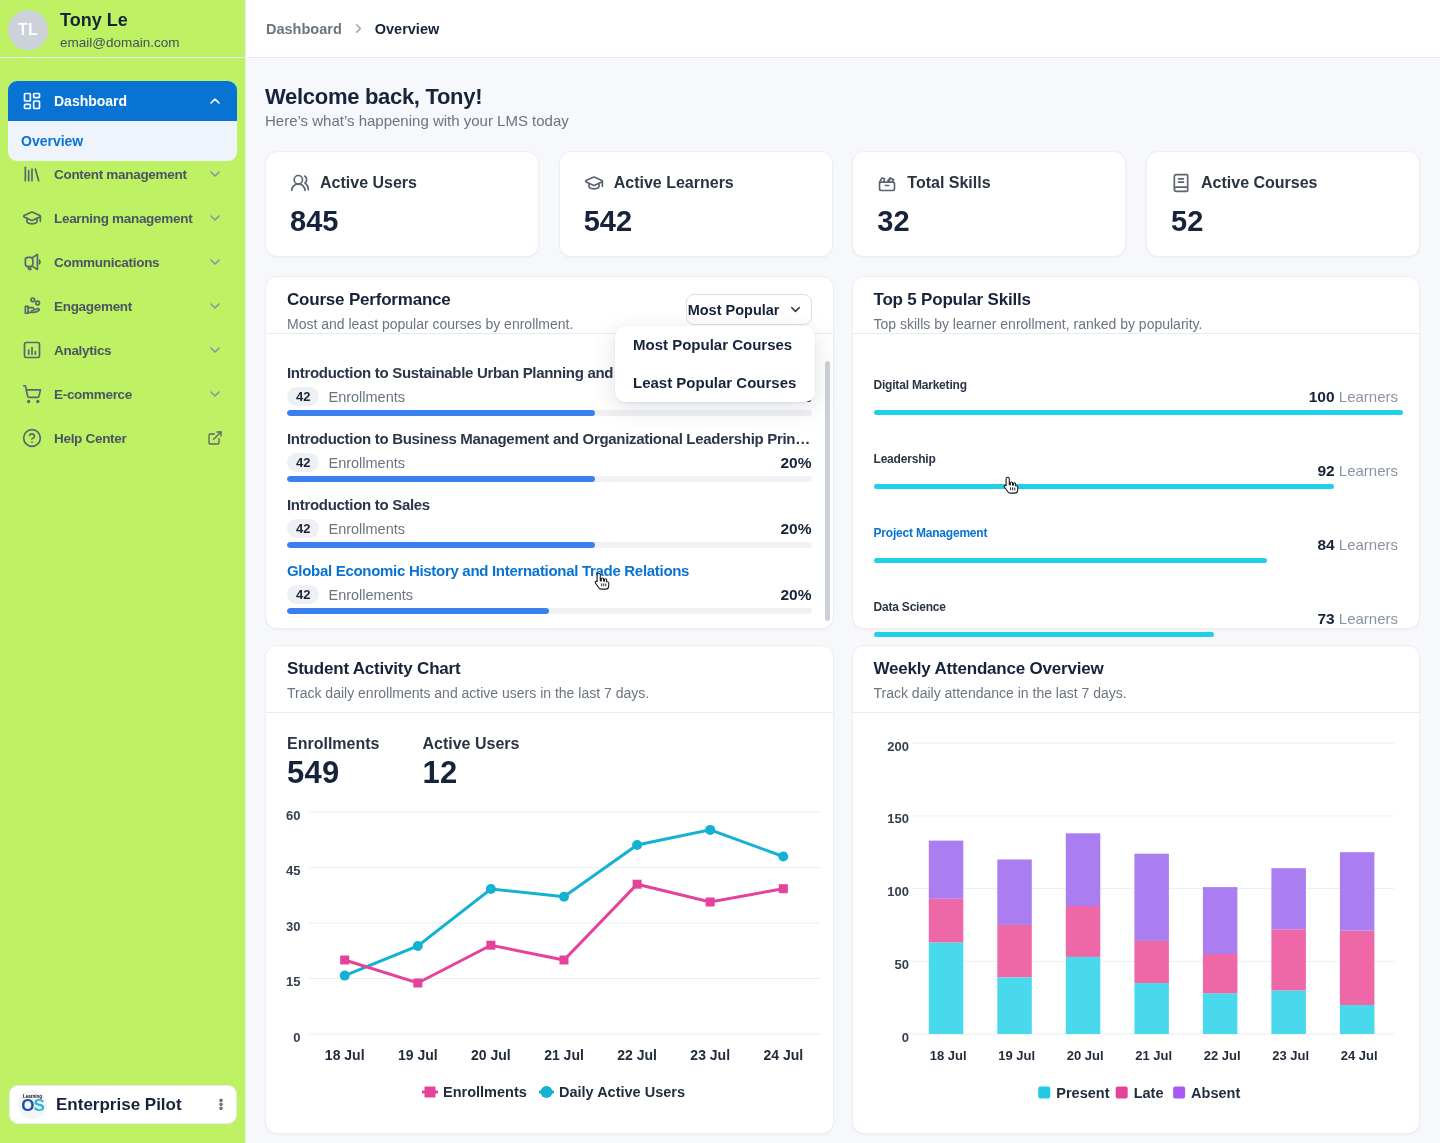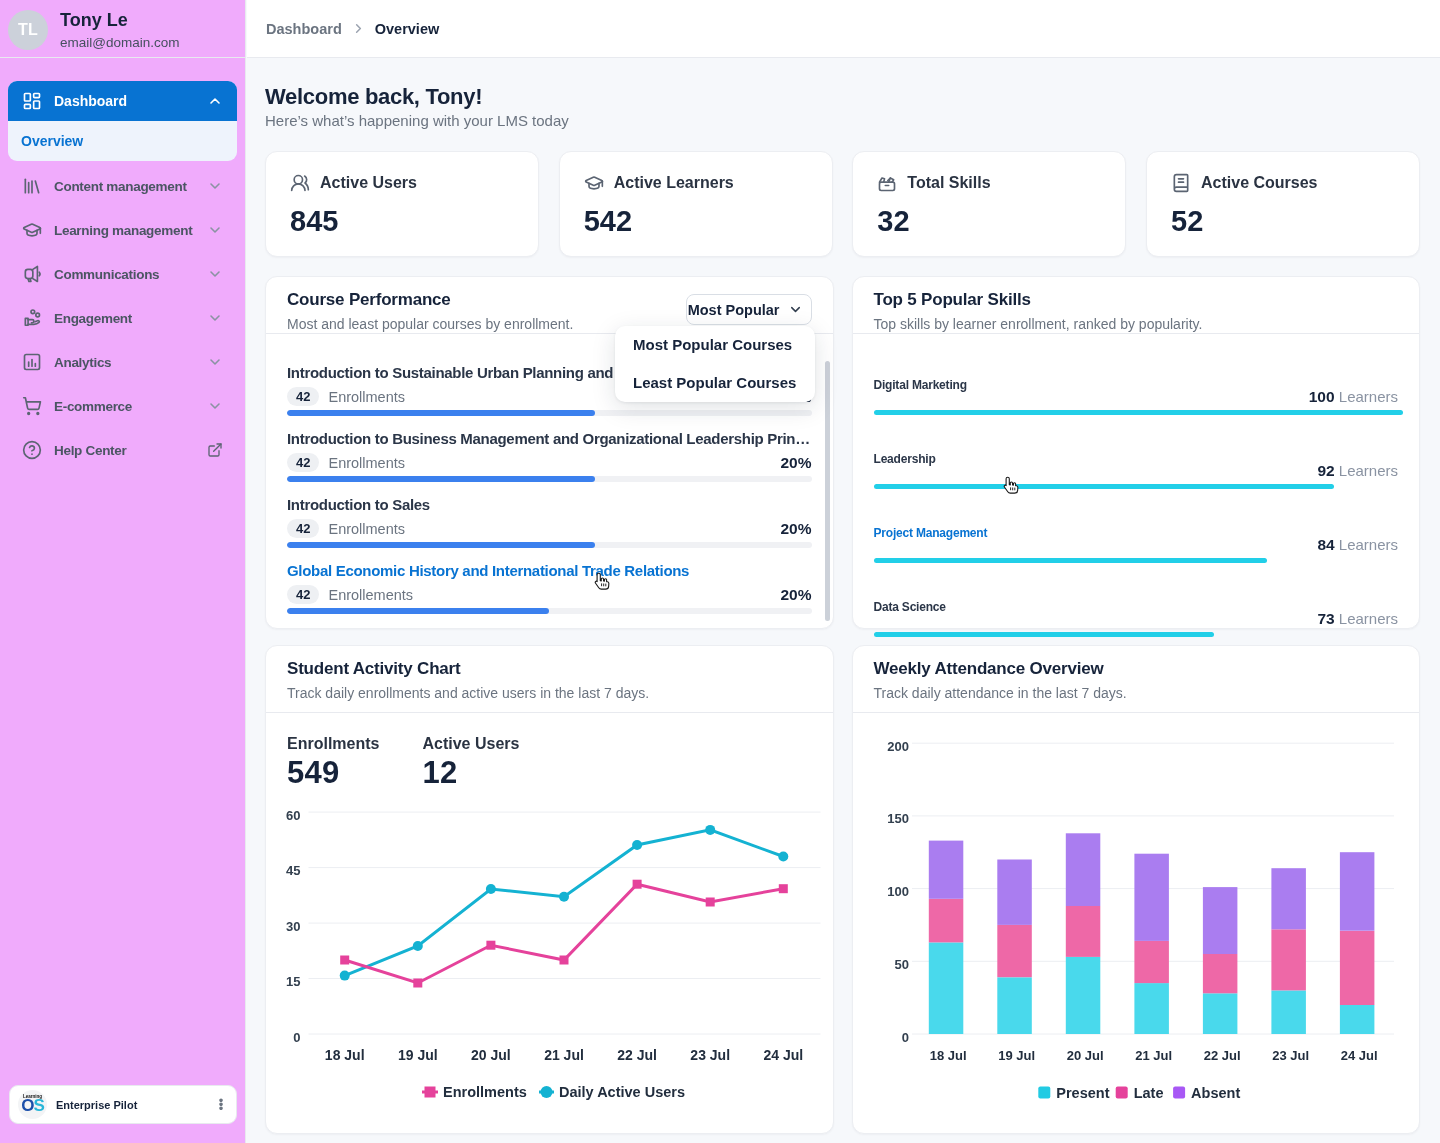--- a/index.html
+++ b/index.html
@@ -1,41 +1,41 @@
 <!DOCTYPE html>
 <html><head><meta charset="utf-8">
 <style>
 * { margin:0; padding:0; box-sizing:border-box; }
 html,body { width:1440px; height:1143px; font-family:"Liberation Sans",sans-serif; background:#f6f8fb; overflow:hidden; }
 .abs { position:absolute; }
 
 
-.sidebar { position:absolute; left:0; top:0; width:246px; height:1143px; background:#f0abfc; border-right:1px solid #e8eaef; }
+.sidebar { position:absolute; left:0; top:0; width:246px; height:1143px; background:#bef264; border-right:1px solid #e8eaef; }
 .usr { position:absolute; left:8px; top:10px; display:flex; align-items:center; gap:12px; }
 .avatar { width:40px; height:40px; border-radius:50%; background:#ccd1da; color:#fff; font-weight:700; font-size:16px; display:flex; align-items:center; justify-content:center; letter-spacing:.3px; }
 .usr-name { font-size:18px; font-weight:700; color:#16233a; }
 .usr-mail { font-size:13.5px; color:#46505f; margin-top:4px; }
 .sb-div { position:absolute; left:0; top:57px; width:246px; border-top:1px solid #e8eaef; }
 
 .dash-block { position:absolute; left:8px; top:81px; width:229px; border-radius:9px; overflow:hidden; background:#eef3fc; }
 .dash-hd { height:40px; background:#0873d2; display:flex; align-items:center; padding:0 14px; gap:12px; }
 .dash-hd .t { color:#fff; font-size:14px; font-weight:700; flex:1; }
 .ovw { height:40px; display:flex; align-items:center; padding-left:13px; color:#0873d2; font-size:14px; font-weight:700; }
 
-.nav { position:absolute; left:8px; top:166px; width:229px; }
+.nav { position:absolute; left:8px; top:154px; width:229px; }
 .nav-item { height:40px; display:flex; align-items:center; padding:0 14px; gap:12px; margin-bottom:4px; }
 .nav-lb { flex:1; font-size:13.5px; font-weight:700; color:#4b5563; white-space:nowrap; letter-spacing:-0.3px; }
 .nav-ic, .nav-ch { display:flex; }
 
 .org { position:absolute; left:9px; top:1085px; width:228px; height:39px; border:1px solid #e8eaef; border-radius:9px; background:#fff; display:flex; align-items:center; padding:0 10px 0 8px; gap:9px; }
 .logo { width:29px; height:29px; border-radius:50%; background:#f3f4f6; position:relative; overflow:hidden; }
 .logo .lt { position:absolute; top:4px; left:0; width:100%; text-align:center; font-size:4.5px; font-weight:700; color:#111; }
 .logo .os { position:absolute; top:6px; left:0; width:100%; text-align:center; font-size:17px; font-weight:800; letter-spacing:-1px; }
 .logo .o { color:#1b4faa; } .logo .s { color:#28b6d8; }
-.org-n { flex:1; font-size:11px; font-weight:700; color:#16233a; }
+.org-n { flex:1; font-size:17px; font-weight:700; color:#16233a; }
 .kebab { color:#6b7480; font-size:13px; line-height:4px; text-align:center; width:10px; }
 
 
 .topbar { position:absolute; left:247px; top:0; width:1193px; height:58px; background:#fff; border-bottom:1px solid #e8eaef; display:flex; align-items:center; padding-left:19px; gap:9px; }
 .bc-a { font-size:14.5px; font-weight:700; color:#6b7480; }
 .bc-b { font-size:14.5px; font-weight:700; color:#16233a; }
 
 
 .main { position:absolute; left:247px; top:59px; width:1193px; height:1084px; background:#f6f8fb; }
 .h1 { position:absolute; left:18px; top:25px; font-size:22px; font-weight:700; color:#16233a; letter-spacing:-0.3px; }

